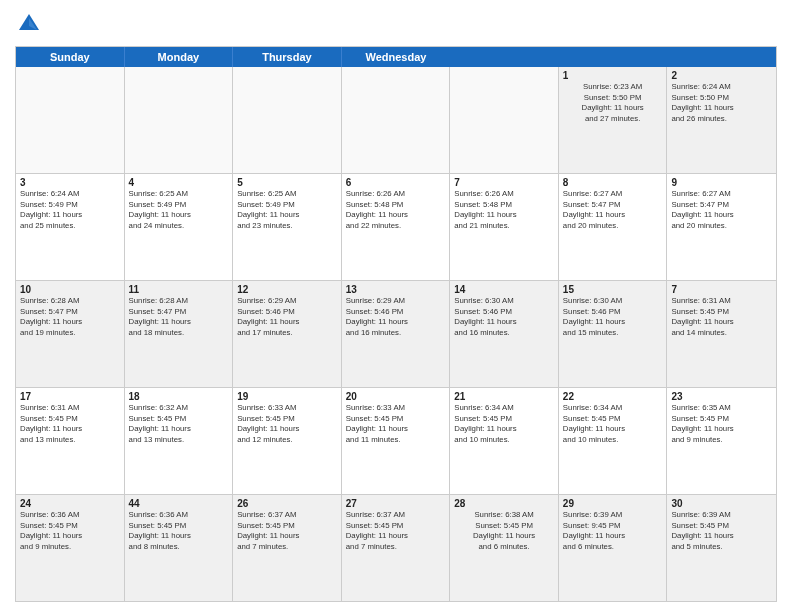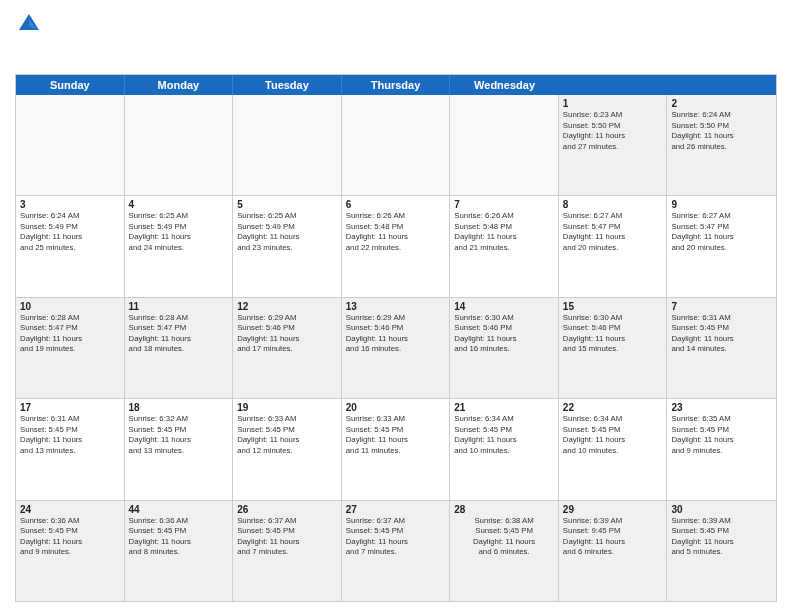--- a/index.html
+++ b/index.html
@@ -57,21 +57,20 @@
     }
     .title-location {
       font-size: 14px;
       color: #444;
     }
     .calendar {
       flex: 1;
       display: flex;
       flex-direction: column;
       border: 1px solid #ccc;
-      margin-top: 28px;
     }
     .cal-header {
       display: grid;
       grid-template-columns: repeat(7, 1fr);
       background: #1a6bbf;
     }
     .cal-header-cell {
       color: #fff;
       font-size: 11px;
       font-weight: bold;
@@ -133,34 +132,33 @@
     <div class="title-block">
       <div class="title-month"></div>
       <div class="title-location"></div>
     </div>
   </div>
 
   <div class="calendar">
     <div class="cal-header" id="cal-header">
         <div class="cal-header-cell">Sunday</div>
         <div class="cal-header-cell">Monday</div>
-        <div class="cal-header-cell">Tuesday</div>
         <div class="cal-header-cell">Thursday</div>
         <div class="cal-header-cell">Wednesday</div>
       </div>
     <div class="cal-body" id="cal-body">
         <div class="cal-row">
           <div class="cal-cell empty"></div>
           <div class="cal-cell empty"></div>
           <div class="cal-cell empty"></div>
           <div class="cal-cell empty"></div>
           <div class="cal-cell empty"></div>
           <div class="cal-cell shaded">
             <div class="day-num">1</div>
-            <div class="cell-text" style="white-space: pre-line;">Sunrise: 6:23 AM
+            <div class="cell-text" style="white-space: pre-line; text-align: center;">Sunrise: 6:23 AM
 Sunset: 5:50 PM
 Daylight: 11 hours
 and 27 minutes.</div>
           </div>
           <div class="cal-cell shaded">
             <div class="day-num">2</div>
             <div class="cell-text" style="white-space: pre-line;">Sunrise: 6:24 AM
 Sunset: 5:50 PM
 Daylight: 11 hours
 and 26 minutes.</div>

